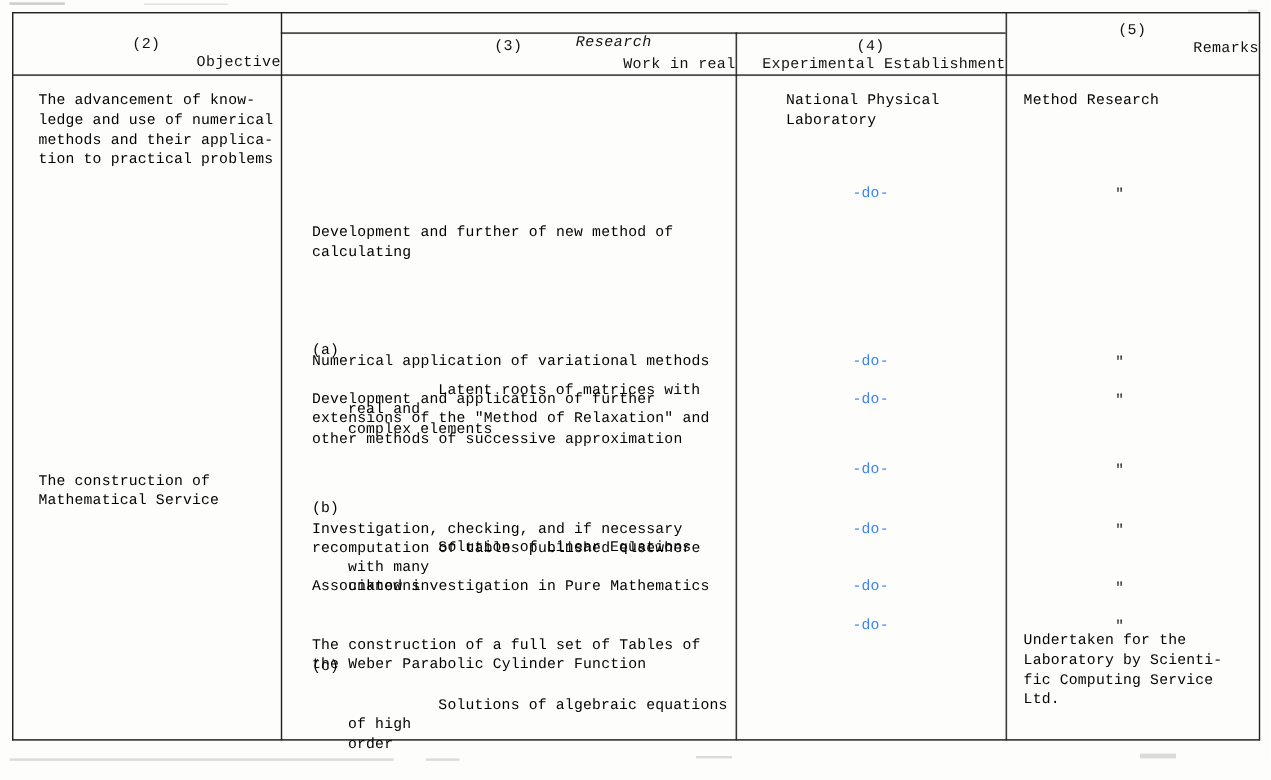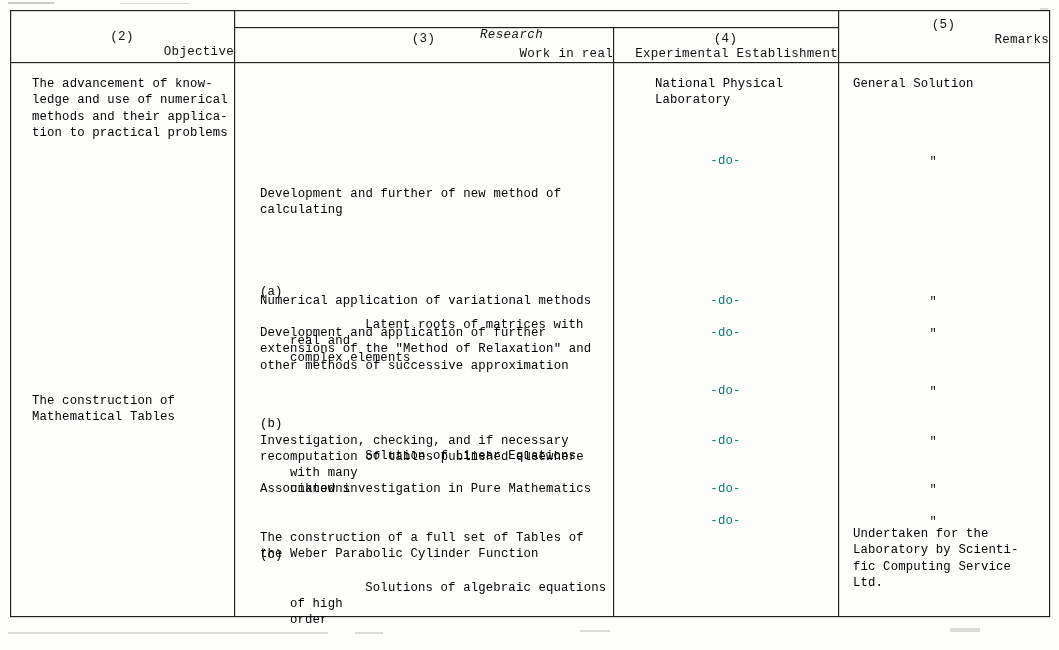--- a/index.html
+++ b/index.html
@@ -82,21 +82,21 @@
     font-size: 12px;
     text-align: center;
     color: #141412;
   }
 
   .do-mark {
     position: absolute;
     font-size: 12.3px;
     text-align: center;
     letter-spacing: 0.2px;
-    color: #0f766e;
+    color: #3b82f6;
   }
 
   
   .sublist { margin: 0; padding: 0; list-style: none; }
   .sublist li {
     position: relative;
     padding-left: 30px;
   }
   .sublist li .tag {
     position: absolute;
@@ -165,21 +165,21 @@
       <span class="num">(5)</span>
       <span class="name">Remarks</span>
     </div>
 
     <div class="cell" style="left:22px; top:66px; width:198px;">The advancement of know-
 ledge and use of numerical
 methods and their applica-
 tion to practical problems</div>
 
     <div class="cell" style="left:22px; top:383px; width:198px;">The construction of
-Mathematical Tables</div>
+Mathematical Service</div>
 
     <div class="cell" style="left:250px; top:143px; width:350px;">
       <div>Development and further of new method of
 calculating</div>
       <ul class="sublist">
         <li>
           <span class="tag">(a)</span>
           <span>Latent roots of matrices with real and
 complex elements</span>
         </li>
@@ -214,21 +214,21 @@
 Laboratory</div>
 
     <div class="do-mark" style="left:603px; top:144px; width:225px;">-do-</div>
     <div class="do-mark" style="left:603px; top:284px; width:225px;">-do-</div>
     <div class="do-mark" style="left:603px; top:316px; width:225px;">-do-</div>
     <div class="do-mark" style="left:603px; top:374px; width:225px;">-do-</div>
     <div class="do-mark" style="left:603px; top:424px; width:225px;">-do-</div>
     <div class="do-mark" style="left:603px; top:472px; width:225px;">-do-</div>
     <div class="do-mark" style="left:603px; top:504px; width:225px;">-do-</div>
 
-    <div class="cell" style="left:843px; top:66px; width:190px;">General Solution</div>
+    <div class="cell" style="left:843px; top:66px; width:190px;">Method Research</div>
 
     <div class="ditto" style="left:828px; top:145px; width:190px;">"</div>
     <div class="ditto" style="left:828px; top:285px; width:190px;">"</div>
     <div class="ditto" style="left:828px; top:317px; width:190px;">"</div>
     <div class="ditto" style="left:828px; top:375px; width:190px;">"</div>
     <div class="ditto" style="left:828px; top:425px; width:190px;">"</div>
     <div class="ditto" style="left:828px; top:473px; width:190px;">"</div>
     <div class="ditto" style="left:828px; top:505px; width:190px;">"</div>
 
     <div class="cell" style="left:843px; top:516px; width:195px;">Undertaken for the

